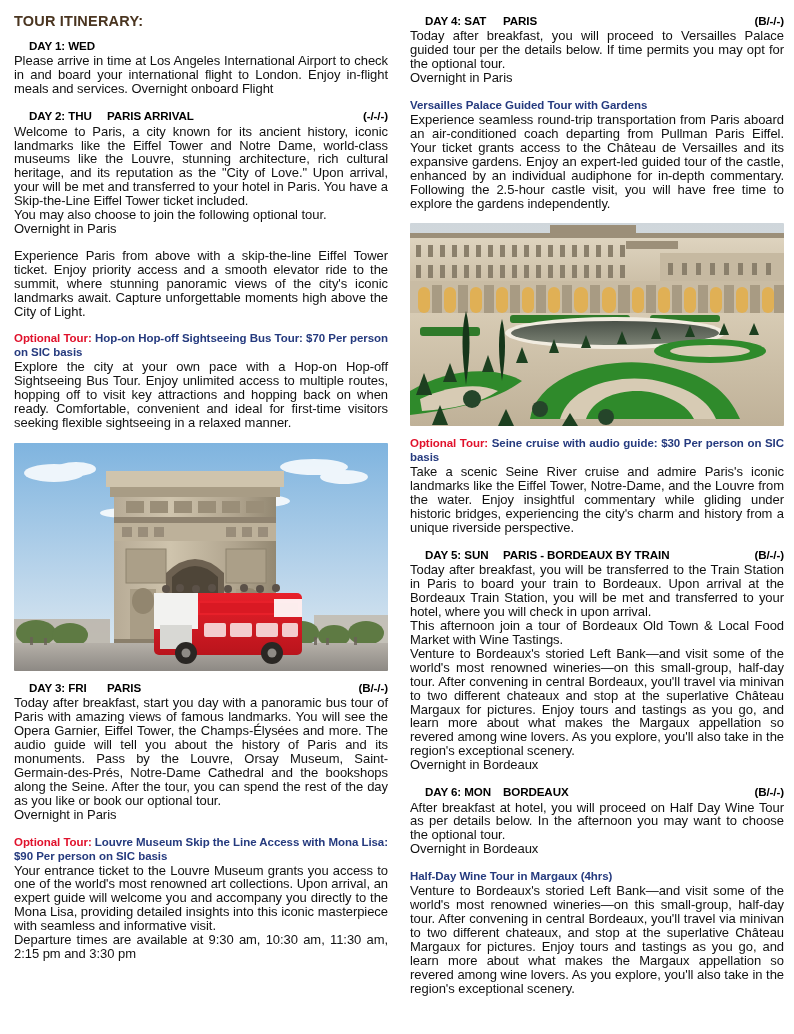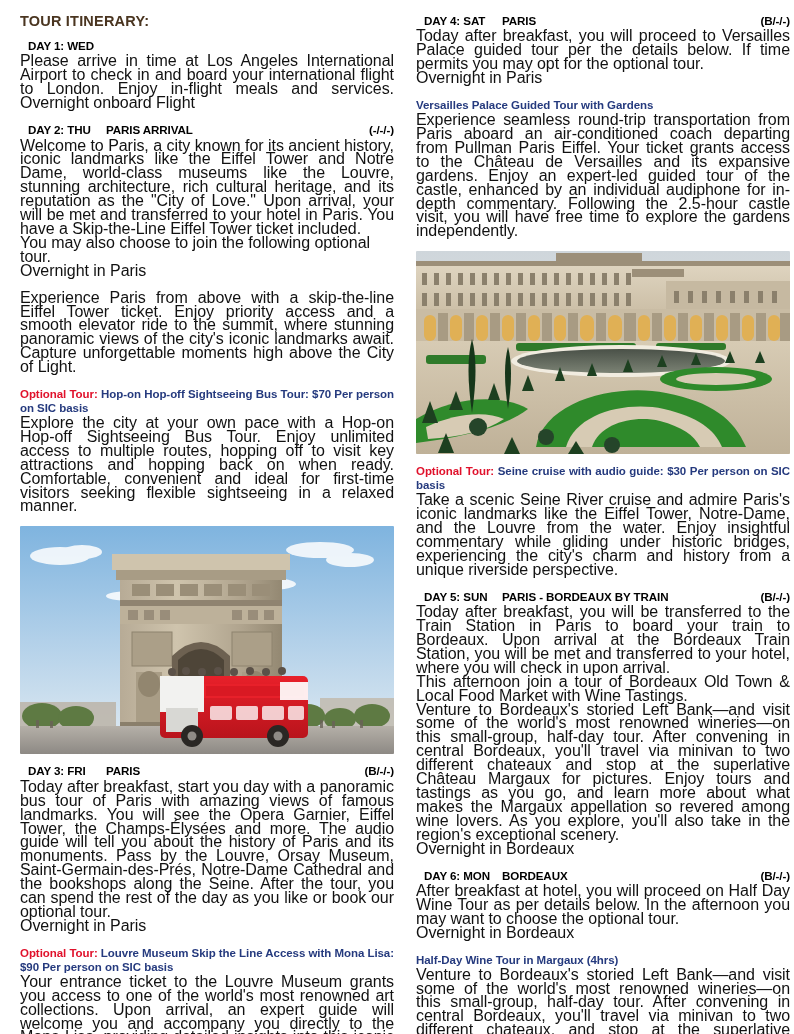--- a/index.html
+++ b/index.html
@@ -5,21 +5,21 @@
   html,body{margin:0;padding:0;background:#ffffff;}
   body{
     width:794px;height:1034px;
     font-family:"Liberation Sans", sans-serif;
     color:#000000;
     overflow:hidden;
   }
   .page{
     width:632px;height:1034px;
     box-sizing:border-box;
-    padding:14px 10px 0 20px;
+    padding:14px 10px 0 14px;
     position:relative;
   }
   .cols{
     display:flex;
     gap:22px;
     align-items:flex-start;
   }
   .col{width:374px;flex:0 0 374px;}
 
   .doc-title{
@@ -29,31 +29,31 @@
     letter-spacing:.2px;
     margin:0 0 9px 0;
     line-height:1.1;
   }
 
   .day-head{
     display:flex;
     font-size:11.6px;
     font-weight:bold;
     color:#000;
-    margin:0 0 1px 8px;
+    margin:0 0 1px 15px;
     line-height:1.25;
     letter-spacing:-0.1px;
   }
   .day-head .dh-day{flex:0 0 78px;}
   .day-head .dh-dest{flex:1 1 auto;}
   .day-head .dh-meal{flex:0 0 auto;text-align:right;}
 
   p.body{
     margin:0;
-    font-size:16px;
+    font-size:13px;
     line-height:13.9px;
     text-align:justify;
     text-justify:inter-word;
     color:#111;
     letter-spacing:-0.05px;
   }
   p.body.nojust{text-align:left;}
 
   .blk{margin-bottom:13px;}
   .blk:last-child{margin-bottom:0;}

